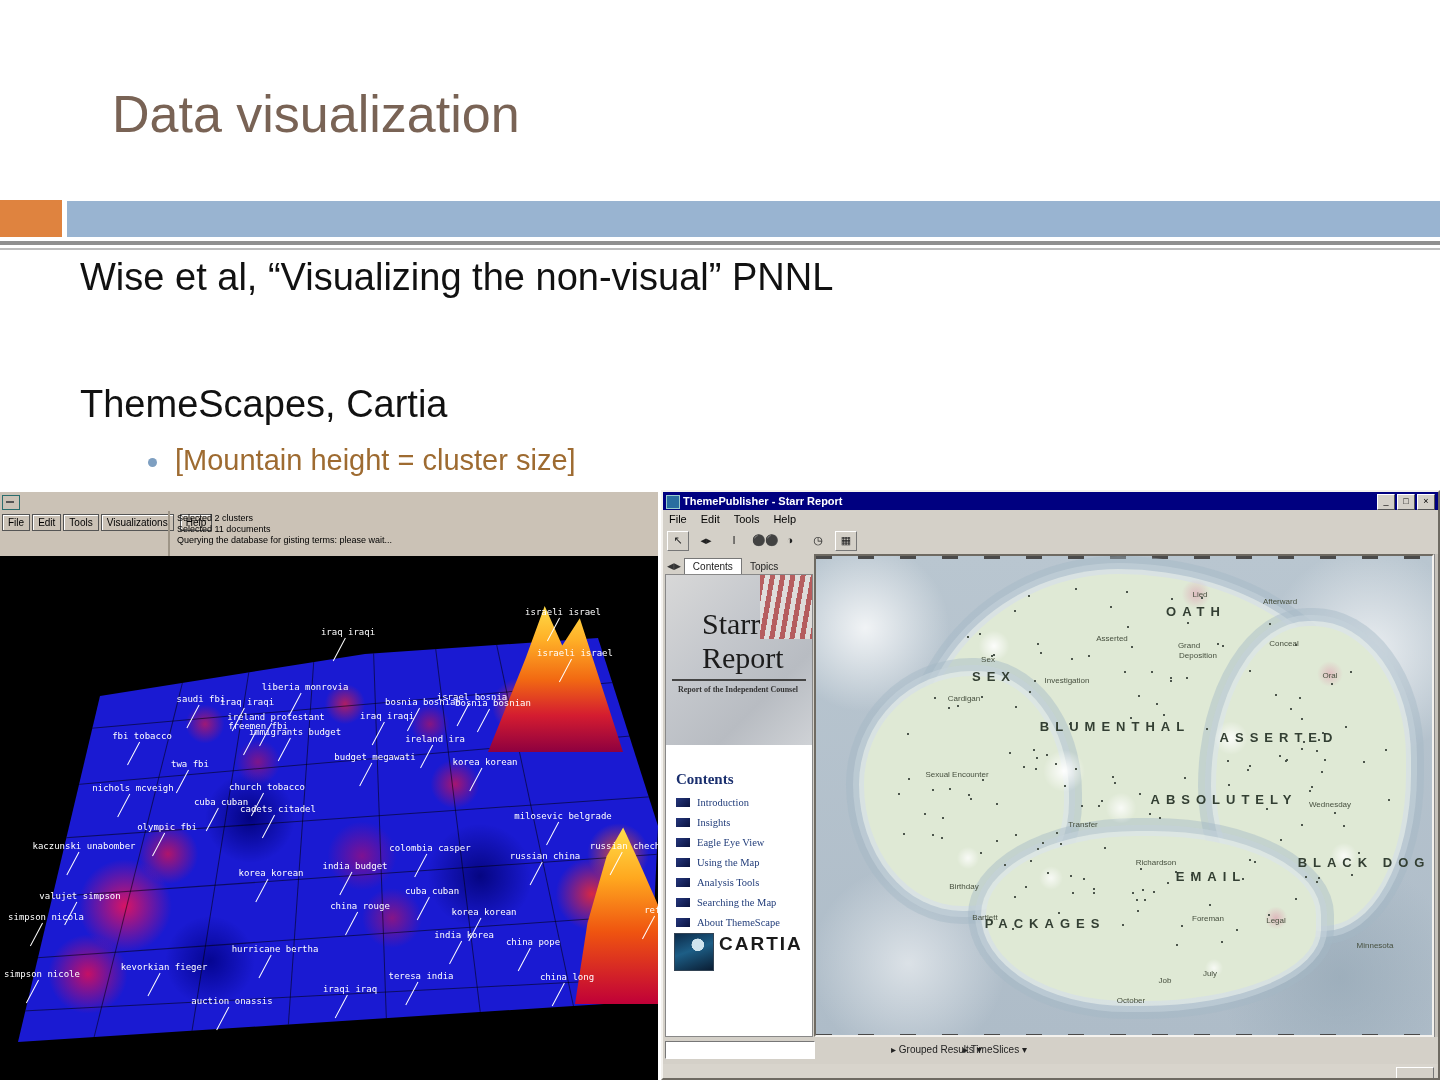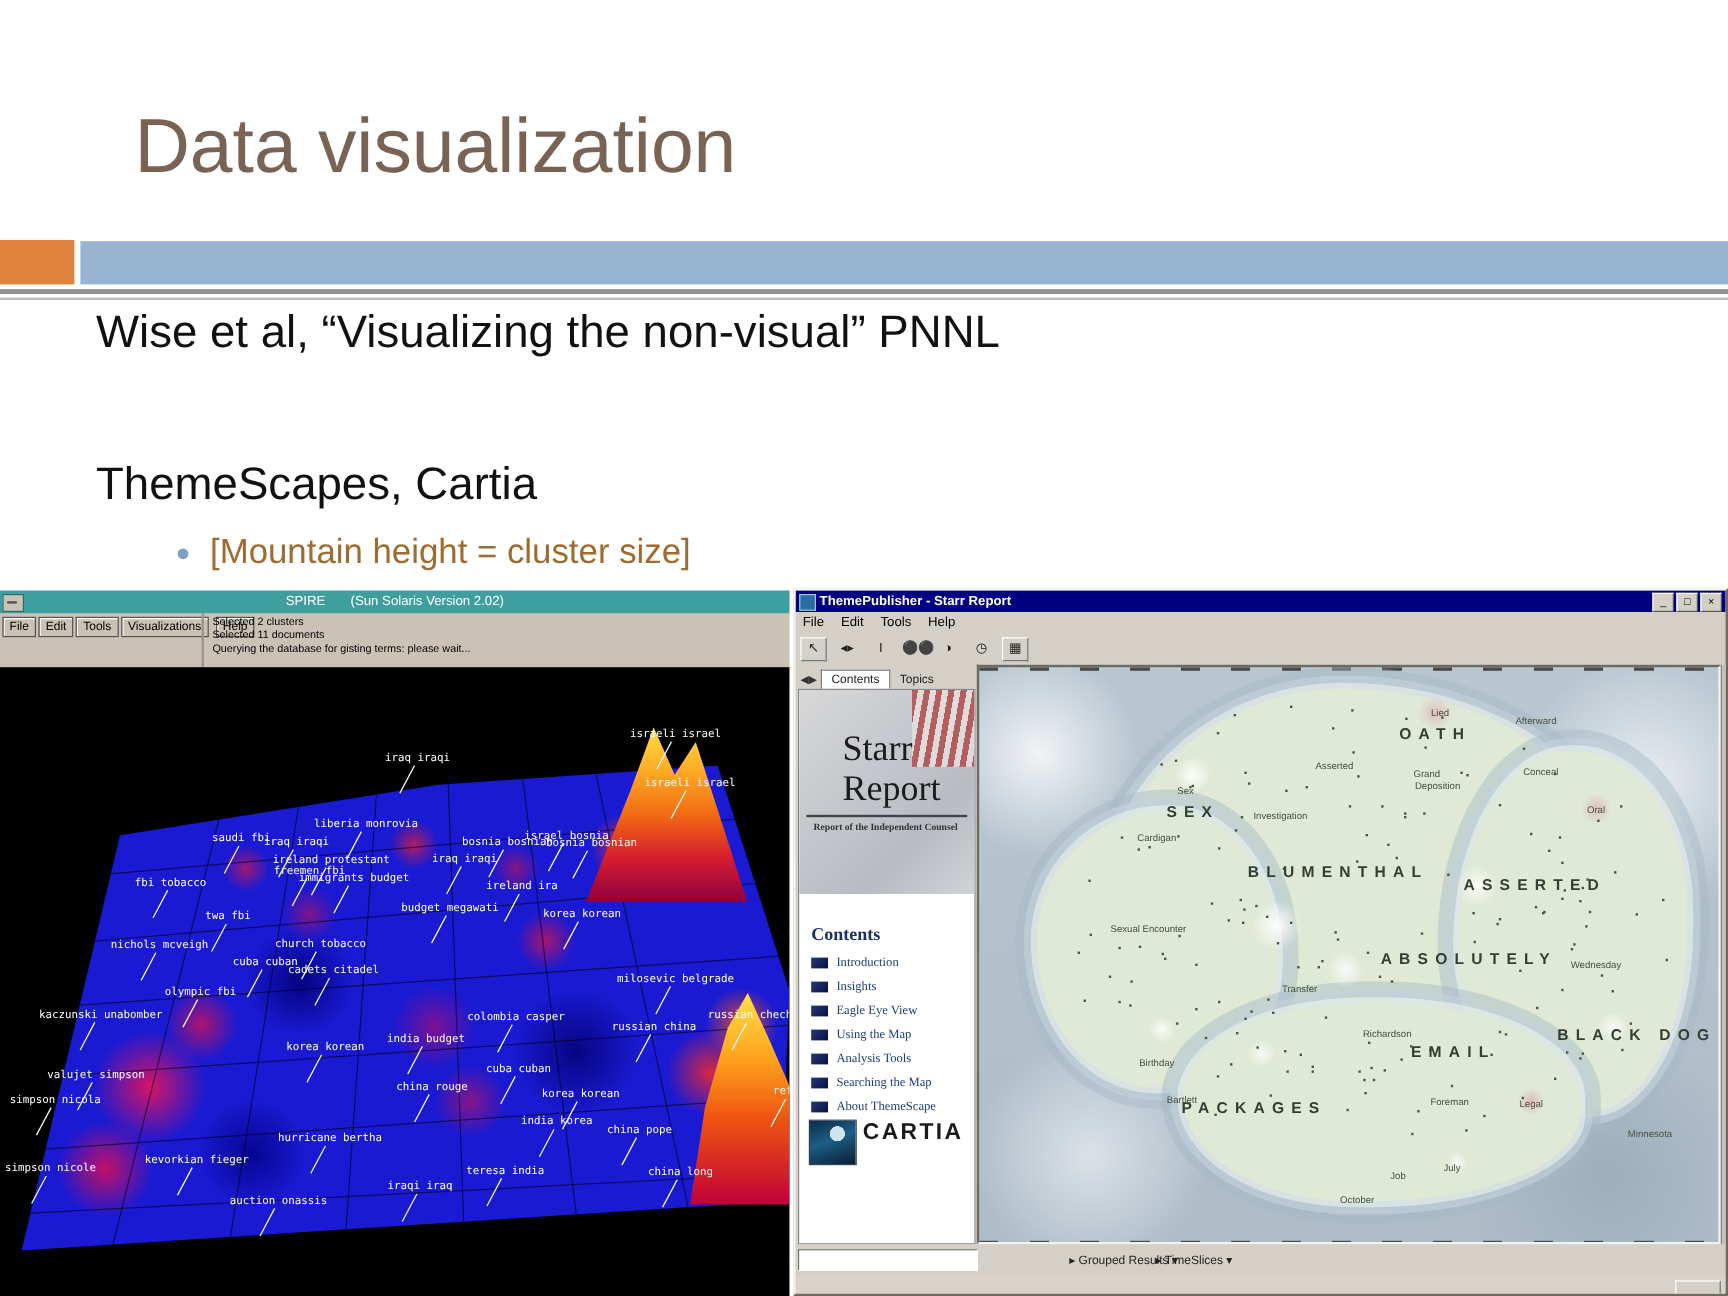--- a/index.html
+++ b/index.html
@@ -1,21 +1,21 @@
 <!DOCTYPE html>
 <html><head>
 <meta charset="utf-8">
 <style>
   html,body{margin:0;padding:0;}
   body{width:1440px;height:1080px;position:relative;background:#fff;overflow:hidden;
        font-family:"Liberation Sans",sans-serif;}
   .abs{position:absolute;}
 
   
-  #slide-title{left:112px;top:84px;font-size:64px;color:#796355;letter-spacing:0px;}
+  #slide-title{left:112px;top:84px;font-size:52px;color:#796355;letter-spacing:0px;}
   #bar-orange{left:0;top:200px;width:62px;height:37px;background:#df833f;}
   #bar-blue{left:67px;top:201px;width:1373px;height:36px;background:#99b4d1;}
   #rule-dark{left:0;top:241px;width:1440px;height:4px;background:#8f8f8f;}
   #rule-light{left:0;top:248px;width:1440px;height:2px;background:#bcbcbc;}
   #line-wise{left:80px;top:256px;font-size:38px;color:#111;}
   #line-theme{left:80px;top:383px;font-size:38px;color:#111;}
   #bullet-row{left:148px;top:444px;font-size:29px;color:#9e6b31;}
   #bullet-row .dot{display:inline-block;width:9px;height:9px;border-radius:50%;
       background:#7e9fc1;vertical-align:middle;margin-right:18px;}
 
@@ -167,24 +167,20 @@
 <div class="abs" id="bar-blue"></div>
 <div class="abs" id="rule-dark"></div>
 <div class="abs" id="rule-light"></div>
 <div class="abs" id="line-wise">Wise et al, “Visualizing the non-visual” PNNL</div>
 <div class="abs" id="line-theme">ThemeScapes, Cartia</div>
 <div class="abs" id="bullet-row">
   <span class="dot"></span><span>[Mountain height = cluster size]</span>
 </div>
 
 <div class="abs" id="spire">
-  <div class="abs" id="spire-titlebar">
-    <span>SPIRE</span>
-    <span style="margin-left:18px">(Sun Solaris Version 2.02)</span>
-  </div>
   <div class="abs" id="spire-sysbtn"></div>
   <div class="abs" id="spire-menubar">
       <div class="spire-menu">File</div>
       <div class="spire-menu">Edit</div>
       <div class="spire-menu">Tools</div>
       <div class="spire-menu">Visualizations</div>
       <div class="spire-menu gap">Help</div>
     </div>
   <div class="abs" id="spire-divider"></div>
   <div class="abs" id="spire-status">

